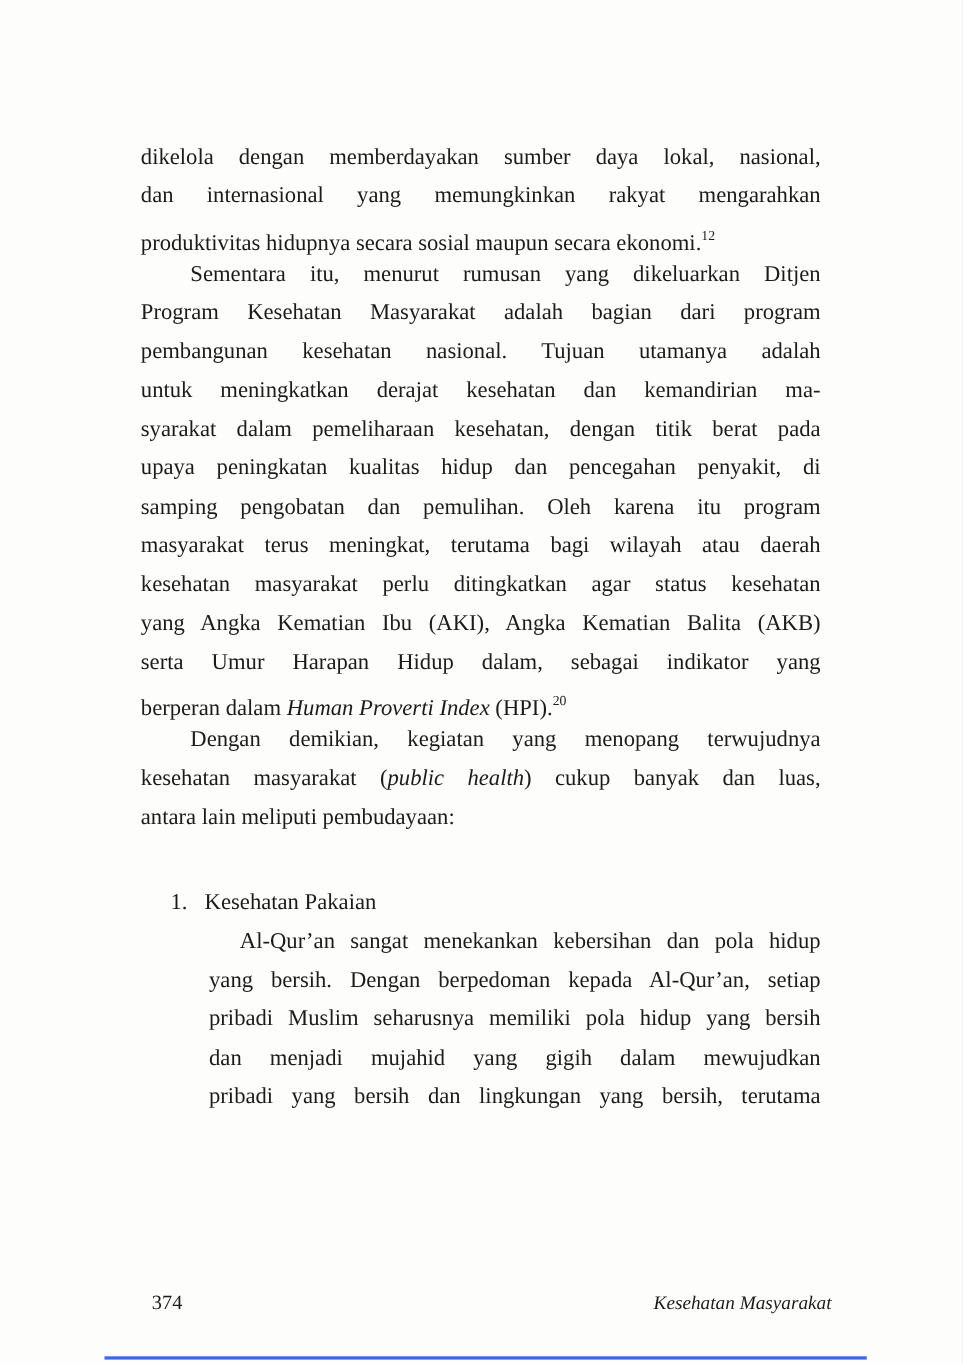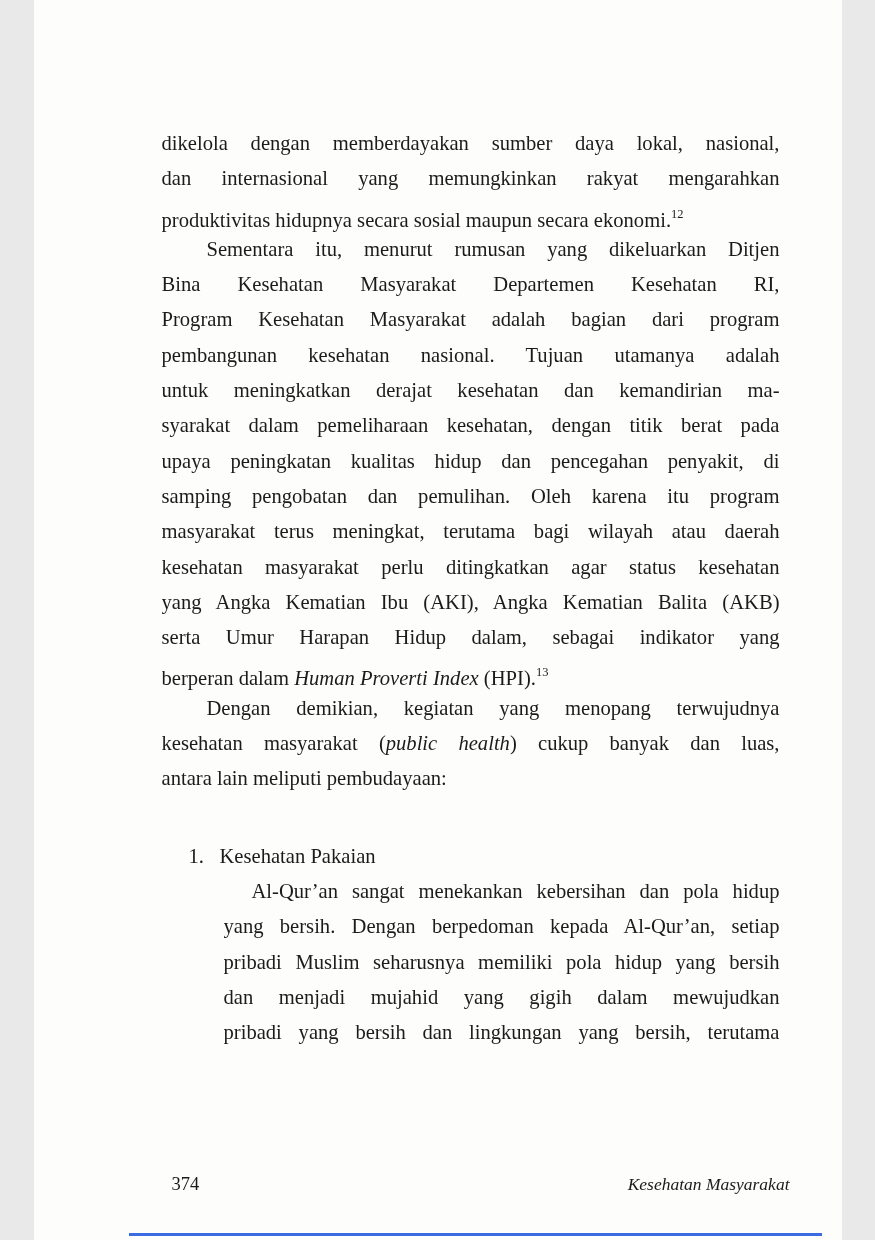--- a/index.html
+++ b/index.html
@@ -1,18 +1,18 @@
 <!DOCTYPE html>
 <html><head>
 <meta charset="utf-8">
 <style>
   html, body { margin: 0; padding: 0; background: #e9e9e9; }
   .page {
     position: relative;
-    width: 808px;
+    width: 875px;
     height: 1240px;
     margin: 0 auto;
     background: #fdfdfc;
     overflow: hidden;
     font-family: "Liberation Serif", "DejaVu Serif", serif;
     color: #1b1b1b;
   }
   .text-block {
     position: absolute;
     left: 128px;
@@ -64,32 +64,31 @@
 <div class="page">
 
   <div class="text-block" id="text-block">
       <div class="para">
         <div class="line"><span>dikelola dengan memberdayakan sumber daya lokal, nasional,</span></div>
         <div class="line"><span>dan internasional yang memungkinkan rakyat mengarahkan</span></div>
         <div class="line no-just"><span>produktivitas hidupnya secara sosial maupun secara ekonomi.</span><span class="sup">12</span></div>
       </div>
       <div class="para">
         <div class="line first-indent"><span>Sementara itu, menurut rumusan yang dikeluarkan Ditjen</span></div>
-        <div class="line"><span>Bina Kesehatan Masyarakat Departemen Kesehatan RI,</span></div>
         <div class="line"><span>Program Kesehatan Masyarakat adalah bagian dari program</span></div>
         <div class="line"><span>pembangunan kesehatan nasional. Tujuan utamanya adalah</span></div>
         <div class="line"><span>untuk meningkatkan derajat kesehatan dan kemandirian ma-</span></div>
         <div class="line"><span>syarakat dalam pemeliharaan kesehatan, dengan titik berat pada</span></div>
         <div class="line"><span>upaya peningkatan kualitas hidup dan pencegahan penyakit, di</span></div>
         <div class="line"><span>samping pengobatan dan pemulihan. Oleh karena itu program</span></div>
         <div class="line"><span>masyarakat terus meningkat, terutama bagi wilayah atau daerah</span></div>
         <div class="line"><span>kesehatan masyarakat perlu ditingkatkan agar status kesehatan</span></div>
         <div class="line"><span>yang Angka Kematian Ibu (AKI), Angka Kematian Balita (AKB)</span></div>
         <div class="line"><span>serta Umur Harapan Hidup dalam, sebagai indikator yang</span></div>
-        <div class="line no-just"><span>berperan dalam </span><span class="it">Human Proverti Index</span><span> (HPI).</span><span class="sup">13</span></div>
+        <div class="line no-just"><span>berperan dalam </span><span class="it">Human Proverti Index</span><span> (HPI).</span><span class="sup">20</span></div>
       </div>
       <div class="para">
         <div class="line first-indent"><span>Dengan demikian, kegiatan yang menopang terwujudnya</span></div>
         <div class="line"><span>kesehatan masyarakat (</span><span class="it">public health</span><span>) cukup banyak dan luas,</span></div>
         <div class="line no-just"><span>antara lain meliputi pembudayaan:</span></div>
       </div>
       <div class="list-item">
         <div class="list-head">
           <span class="list-num">1.</span>
           <span>Kesehatan Pakaian</span>

